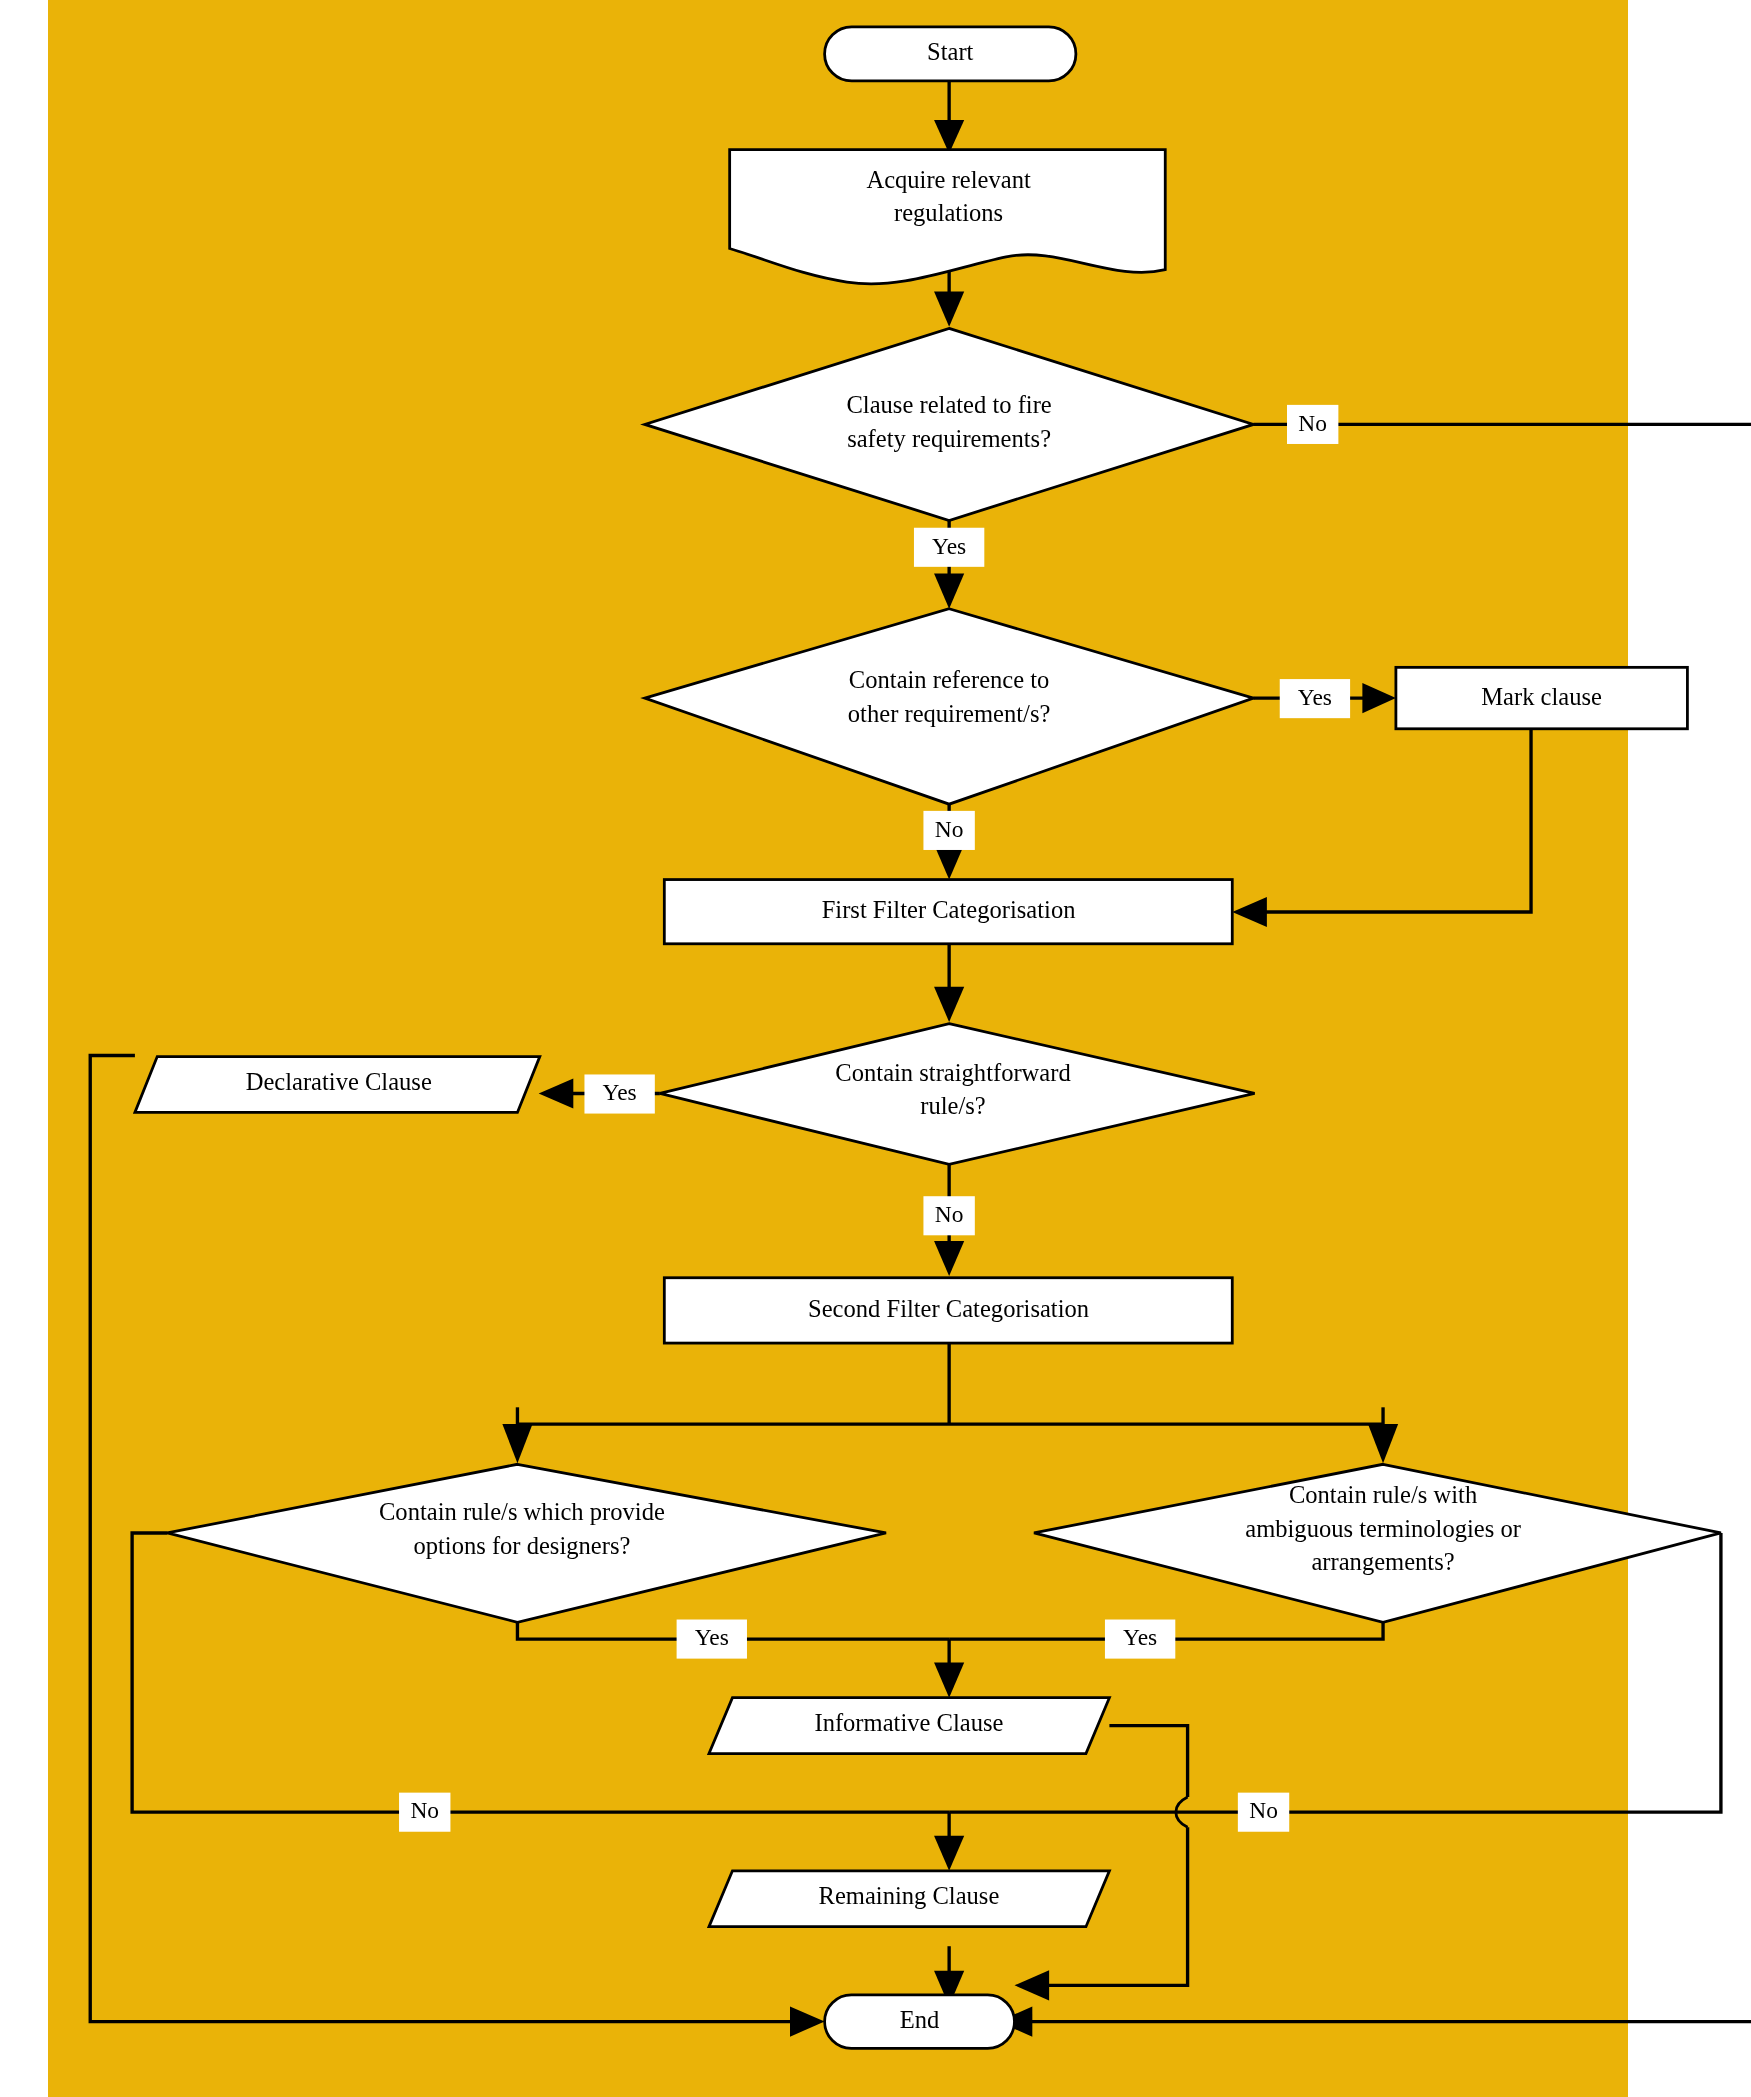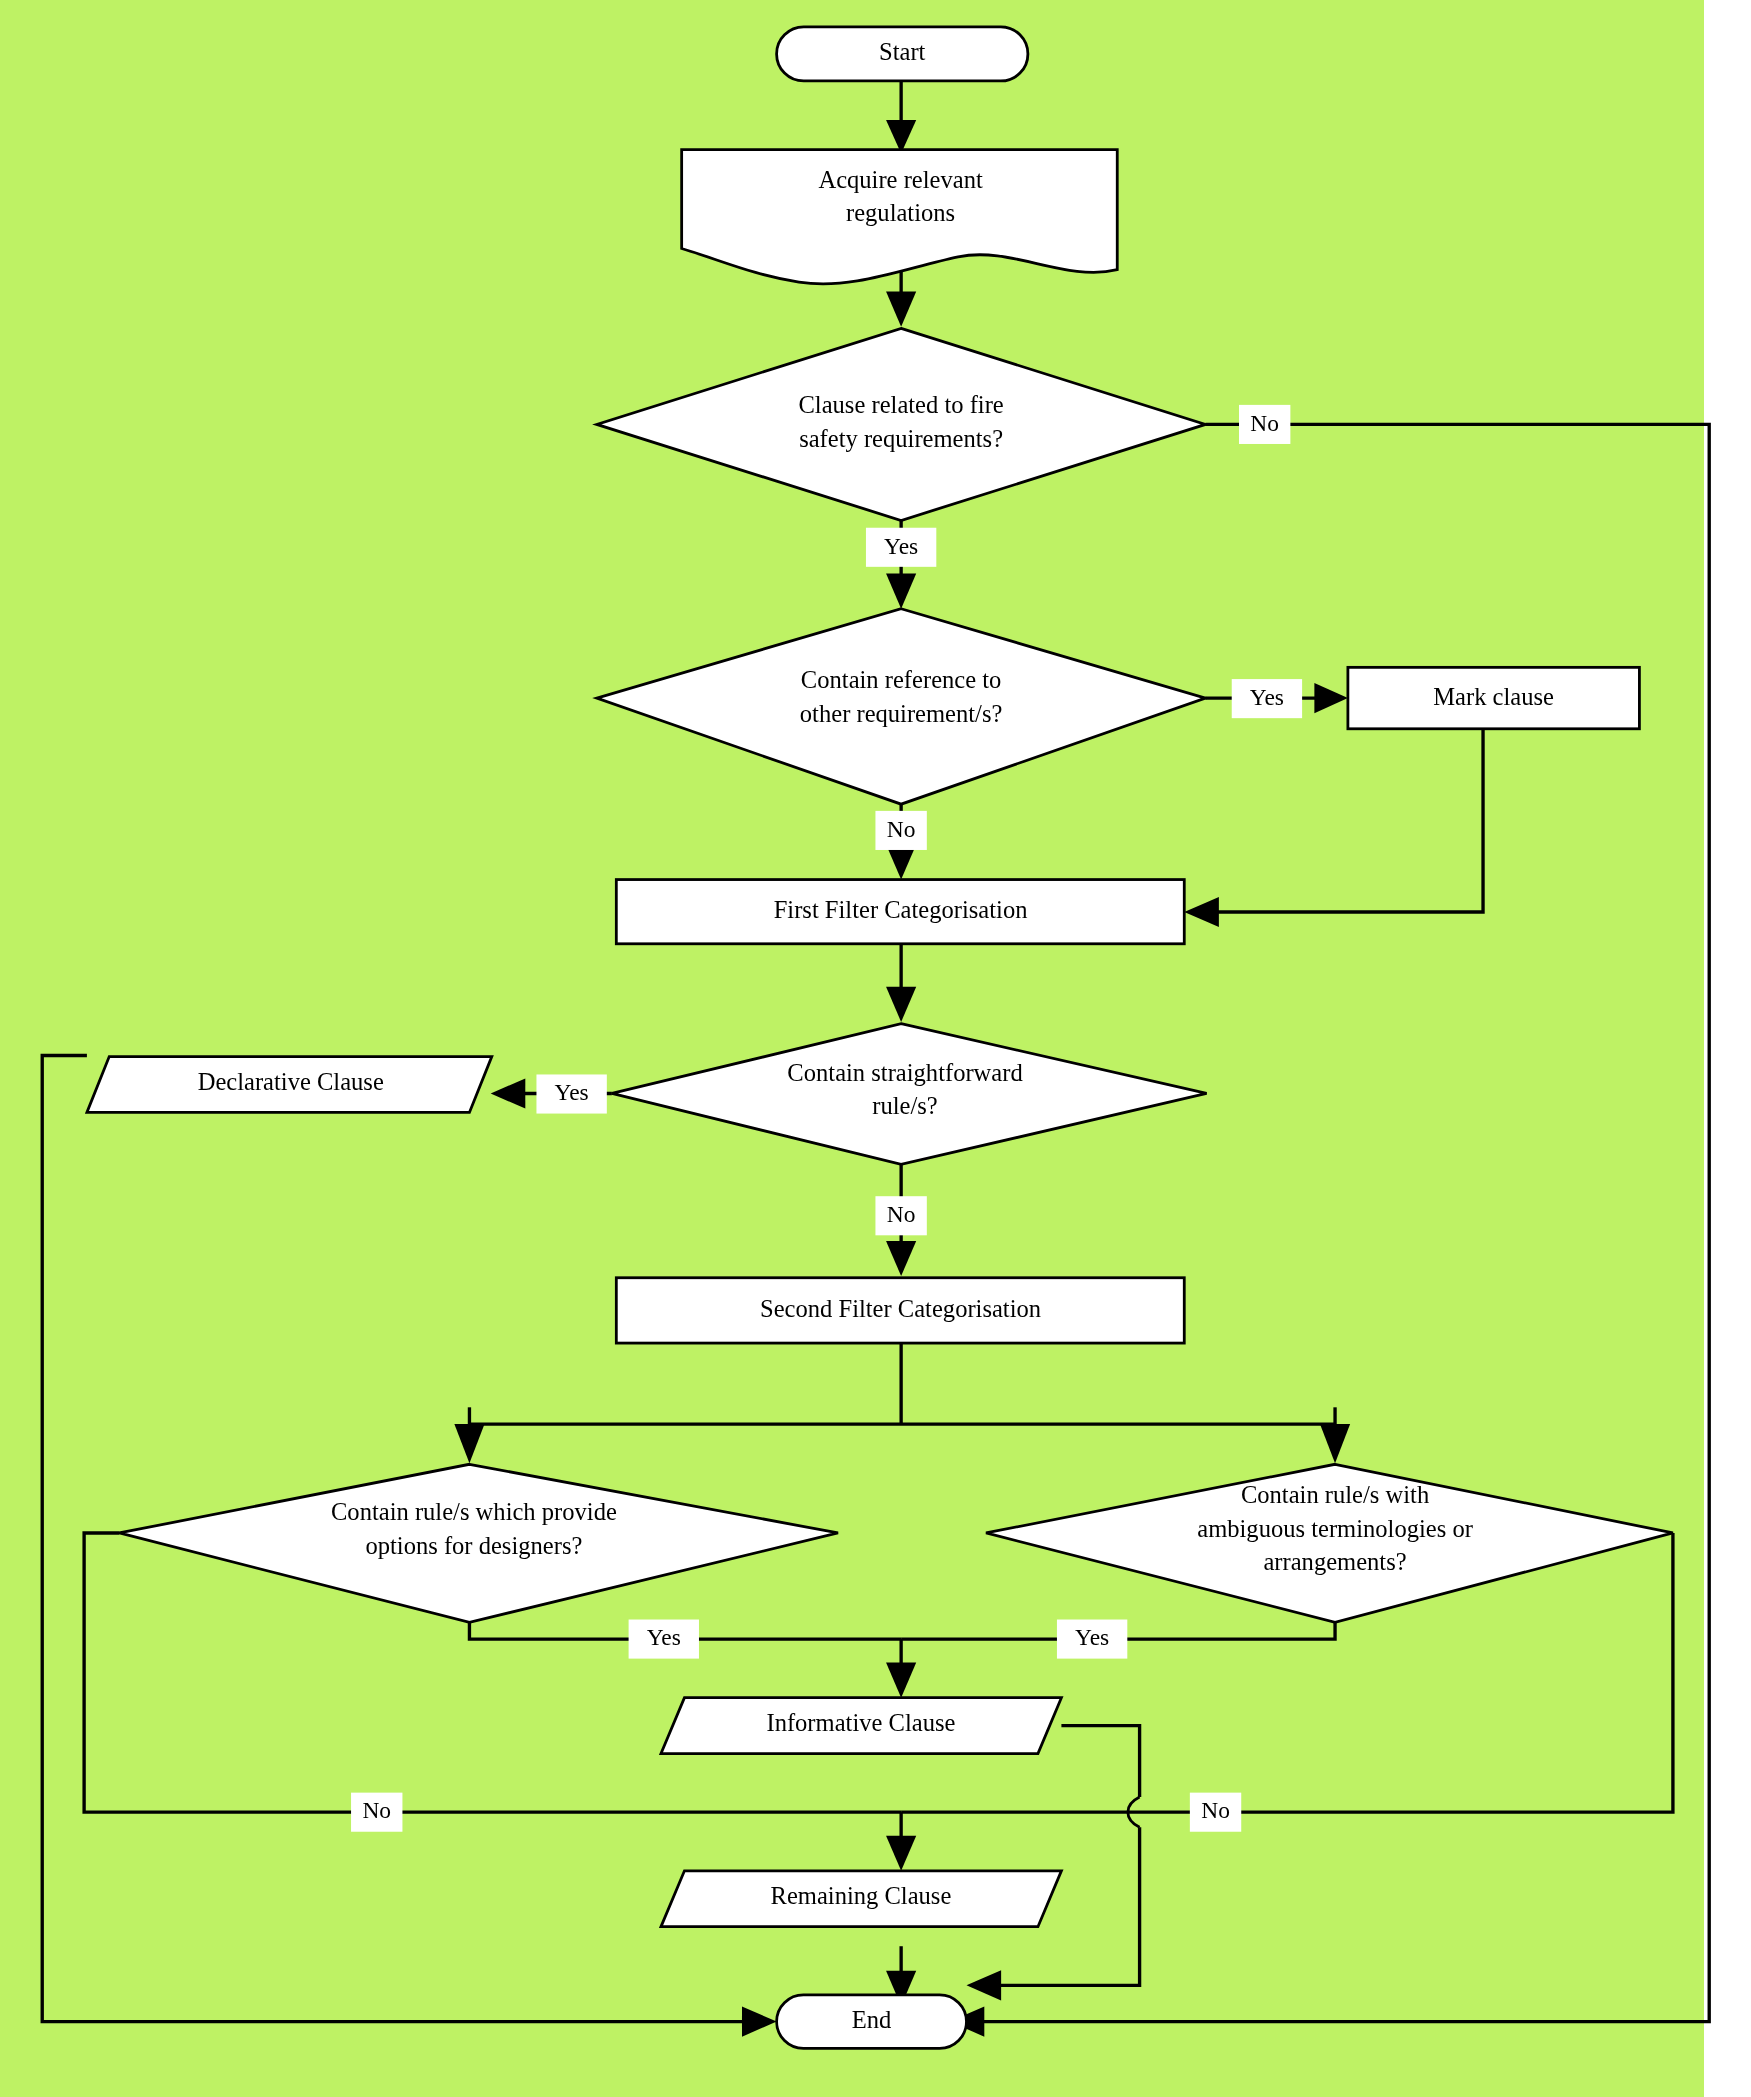--- a/index.html
+++ b/index.html
@@ -2,24 +2,25 @@
 <html style="font-size:9px"><head>
 <meta charset="utf-8">
 <style>
   html, body {
     margin: 0;
     padding: 0;
     background: #ffffff;
   }
   #page {
     position: relative;
-    width: 1704px;
+    width: 1580px;
     height: 2097px;
-    background: #bef264;
+    background: #eab308;
     font-family: "Liberation Serif", serif;
+    margin-left: 48px;
   }
   svg#flow {
     display: block;
     width: 1752px;
     height: 2097px;
   }
   .shape {
     fill: #ffffff;
     stroke: #000000;
     stroke-width: 5;

